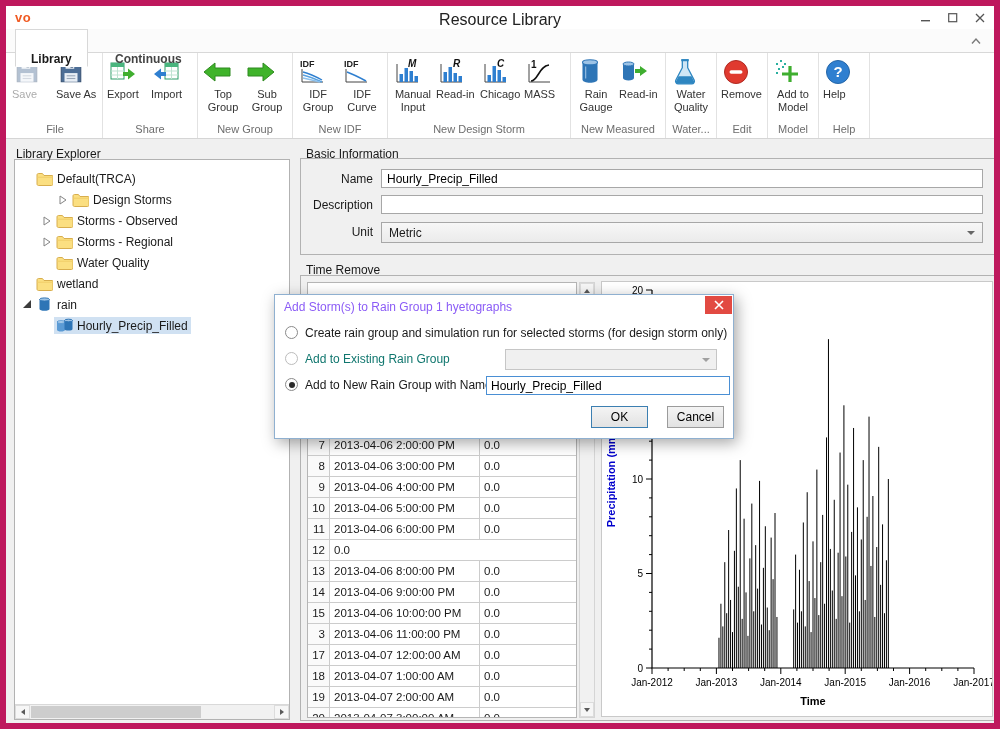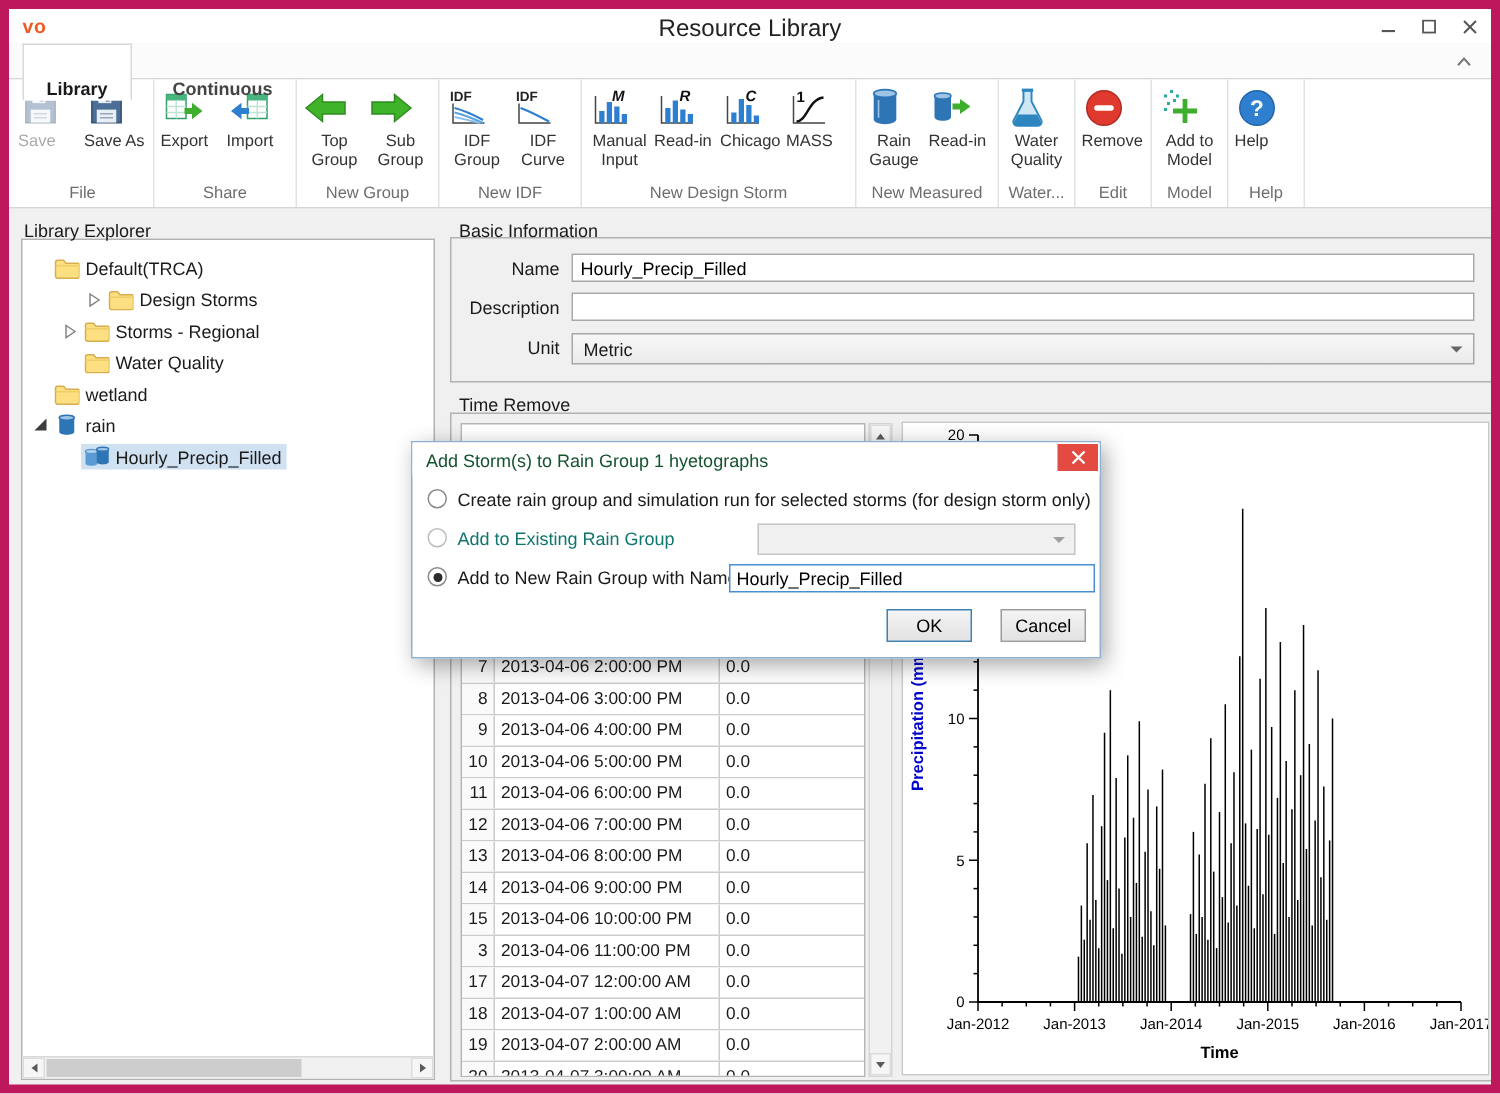--- a/index.html
+++ b/index.html
@@ -68,21 +68,21 @@
   .trrow { display:flex; height:21px; border-bottom:1px solid #ccc; background:#fff; font-size:11.5px; align-items:stretch; }
   .c-num { width:22px; display:flex; align-items:center; justify-content:flex-end; padding-right:4px; border-right:1px solid #ccc; background:#fafafa; }
   .c-date { width:150px; display:flex; align-items:center; padding-left:4px; border-right:1px solid #ccc; }
   .c-val { flex:1; display:flex; align-items:center; padding-left:4px; }
 
   .chart-panel { position:absolute; left:300px; top:5px; right:4px; bottom:3px; background:#fff; border:1px solid #c9c9c9; overflow:hidden; }
 
   
   .dialog { position:absolute; left:268px; top:288px; width:460px; height:145px; background:#fff; border:1px solid #8fb0d0; box-shadow:3px 4px 14px rgba(0,0,0,.35); z-index:10; }
   .dlg-titlebar { position:absolute; top:0; left:0; right:0; height:22px; background:#fff; }
-  .dlg-title { position:absolute; left:9px; top:5px; font-size:12px; color:#14532d; white-space:nowrap; }
+  .dlg-title { position:absolute; left:9px; top:5px; font-size:12px; color:#8b5cf6; white-space:nowrap; }
   .dlg-close { position:absolute; top:1px; right:1px; width:27px; height:18px; background:#e24a42; display:flex; align-items:center; justify-content:center; }
   .dlg-opt { position:absolute; left:10px; white-space:nowrap; font-size:12px; }
   .radio { display:inline-block; width:13px; height:13px; border:1px solid #8a8a8a; border-radius:50%; background:#fff; margin-right:7px; vertical-align:-2px; }
   .radio.sel::after { content:''; display:block; width:6px; height:6px; margin:2.5px; border-radius:50%; background:#2b2b2b; }
   .radio.dim { border-color:#bcbcbc; }
   .dim-text { color:#0f766e; }
   .dlg-combo { position:absolute; left:230px; top:54px; width:212px; height:21px; background:#f0f0f0; border:1px solid #c6c6c6; display:flex; align-items:center; justify-content:flex-end; padding:0 6px; }
   .chev-dim { width:0; height:0; border-left:4px solid transparent; border-right:4px solid transparent; border-top:4.5px solid #a0a0a0; }
   .dlg-input { position:absolute; left:211px; top:81px; width:244px; height:19px; border:1px solid #4a8fd4; font:12px "Liberation Sans","DejaVu Sans",sans-serif; padding:1px 4px; }
   .dlg-btn { position:absolute; top:111px; width:57px; height:22px; background:linear-gradient(#f4f4f4,#e2e2e2); border:1px solid #9b9b9b; font:12px "Liberation Sans","DejaVu Sans",sans-serif; }
@@ -419,20 +419,36 @@
               <path d="M1 1 L7 5 L1 9 z" fill="#fff" stroke="#848484"></path>
             </svg>
           </span>
           <span class="selwrap">
             <span class="ticon">
               <svg width="17" height="14" viewBox="0 0 17 14">
                 <path d="M1 3 C1 2.2 1.6 1.5 2.4 1.5 h4 l1.6 2 H16 c0.6 0 1 0.4 1 1 v7.5 c0 0.8 -0.6 1.5 -1.4 1.5 H2.4 C1.6 13.5 1 12.8 1 12 z" fill="#fbdf81" stroke="#d8ae4e"></path>
                 <path d="M1 5.2 h16" stroke="#f0cd67"></path>
               </svg>
             </span>
+            <span class="tlabel">Storms - Observed</span>
+          </span>
+        </div>
+        <div class="trow" style="padding-left: 24px;">
+          <span class="texp">
+            <svg width="8" height="10" viewBox="0 0 8 10">
+              <path d="M1 1 L7 5 L1 9 z" fill="#fff" stroke="#848484"></path>
+            </svg>
+          </span>
+          <span class="selwrap">
+            <span class="ticon">
+              <svg width="17" height="14" viewBox="0 0 17 14">
+                <path d="M1 3 C1 2.2 1.6 1.5 2.4 1.5 h4 l1.6 2 H16 c0.6 0 1 0.4 1 1 v7.5 c0 0.8 -0.6 1.5 -1.4 1.5 H2.4 C1.6 13.5 1 12.8 1 12 z" fill="#fbdf81" stroke="#d8ae4e"></path>
+                <path d="M1 5.2 h16" stroke="#f0cd67"></path>
+              </svg>
+            </span>
             <span class="tlabel">Storms - Regional</span>
           </span>
         </div>
         <div class="trow" style="padding-left: 24px;">
           <span class="texp"></span>
           <span class="selwrap">
             <span class="ticon">
               <svg width="17" height="14" viewBox="0 0 17 14">
                 <path d="M1 3 C1 2.2 1.6 1.5 2.4 1.5 h4 l1.6 2 H16 c0.6 0 1 0.4 1 1 v7.5 c0 0.8 -0.6 1.5 -1.4 1.5 H2.4 C1.6 13.5 1 12.8 1 12 z" fill="#fbdf81" stroke="#d8ae4e"></path>
                 <path d="M1 5.2 h16" stroke="#f0cd67"></path>
@@ -532,21 +548,20 @@
             <div class="c-date">2013-04-06 5:00:00 PM</div>
             <div class="c-val">0.0</div>
           </div>
           <div class="trrow">
             <div class="c-num">11</div>
             <div class="c-date">2013-04-06 6:00:00 PM</div>
             <div class="c-val">0.0</div>
           </div>
           <div class="trrow">
             <div class="c-num">12</div>
-            <div class="c-date">2013-04-06 7:00:00 PM</div>
             <div class="c-val">0.0</div>
           </div>
           <div class="trrow">
             <div class="c-num">13</div>
             <div class="c-date">2013-04-06 8:00:00 PM</div>
             <div class="c-val">0.0</div>
           </div>
           <div class="trrow">
             <div class="c-num">14</div>
             <div class="c-date">2013-04-06 9:00:00 PM</div>

